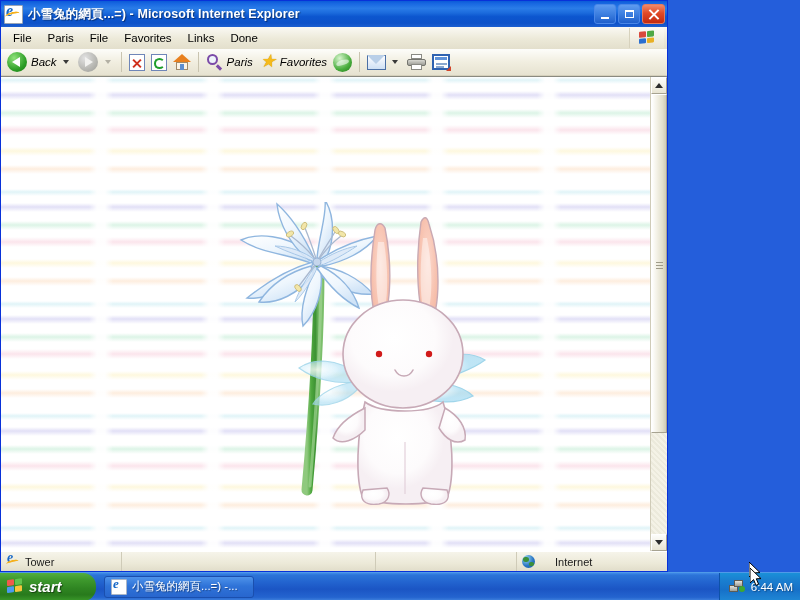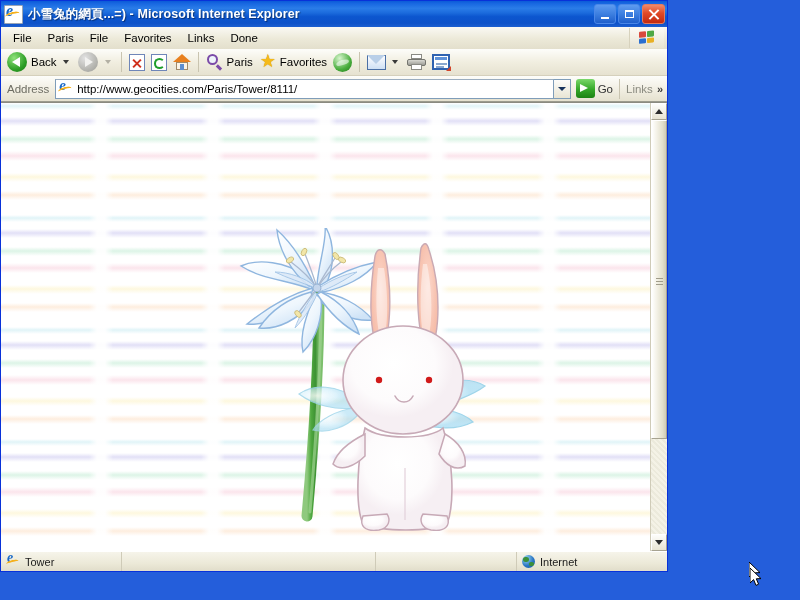--- a/index.html
+++ b/index.html
@@ -156,20 +156,21 @@
     border-bottom: 1px solid #d5d0bc;
     display: flex;
     align-items: center;
     padding-left: 3px;
     box-sizing: border-box;
   }
   .tbar-btn {
     display: flex; align-items: center;
     height: 23px; padding: 0 3px;
     gap: 3px;
+    font-style: italic;
   }
   .tbar-label { font-size: 11.5px; color: #000; }
   .tbar-sep {
     width: 1px; height: 20px;
     background: #c9c4b0;
     margin: 0 4px;
   }
   .tbar-caret {
     width: 0; height: 0;
     border-left: 3.5px solid transparent;
@@ -534,21 +535,21 @@
   .sb-pane {
     display: flex; align-items: center;
     border-left: 1px solid #cfcbb8;
     padding: 0 5px;
     font-size: 11px; color: #1a1a1a;
   }
   .sb-pane:first-child { border-left: none; }
   .sb-done { flex: 0 0 auto; gap: 4px; min-width: 110px; }
   .sb-spacer { flex: 1 1 auto; }
   .sb-fill1 { flex: 0 0 130px; }
-  .sb-zone { flex: 0 0 140px; gap: 5px; }
+  .sb-zone { flex: 0 0 140px; gap: 20px; }
   .sb-ie {
     width: 15px; height: 15px; position: relative; flex: 0 0 15px;
   }
   .sb-ie::before {
     content: "e";
     position: absolute; left: 1px; top: -4px;
     font-family: "Liberation Serif", serif;
     font-style: italic; font-weight: bold;
     font-size: 14px; color: #1969c8;
   }
@@ -782,38 +783,20 @@
       <div class="tbar-btn">
         <div class="editpg">
           <i class="bar"></i>
             <i class="l1"></i>
             <i class="l2"></i>
             <i class="pencil"></i>
         </div>
       </div>
     </div>
 
-    <div class="addressbar">
-      <span class="addr-label">Address</span>
-      <div class="addr-input">
-        <div class="addr-ie-icon"></div>
-        <span class="addr-url" title="http://www.geocities.com/Paris/Tower/8111/">http://www.geocities.com/Paris/Tower/8111/</span>
-      </div>
-      <div class="addr-drop">
-        <span class="chev-down"></span>
-      </div>
-      <div class="go-btn">
-        <div class="go-sq"></div>
-        <span class="go-label">Go</span>
-      </div>
-      <div class="links-area">
-        <span class="links-label">Links</span>
-        <span class="dchev">»</span>
-      </div>
-    </div>
 
     <div class="content-wrap">
       <div class="page">
         <div class="page-veil"></div>
 
         <div class="art">
           <svg width="260" height="305" viewBox="0 0 260 305" xmlns="http://www.w3.org/2000/svg">
             <defs>
               <linearGradient id="stemG" x1="0" y1="0" x2="1" y2="0">
                 <stop offset="0%" stop-color="#8fc97e"></stop>
@@ -946,20 +929,45 @@
       </div>
     </div>
   </div>
 
   <div class="cursor" style="left:749px; top:562px;">
     <svg width="12" height="19" viewBox="0 0 12 19">
       <polygon points="0,0 0,15 3.6,11.6 6,17.4 8.6,16.2 6.3,10.8 11,10.6" fill="#ffffff" stroke="#000000" stroke-width="1"></polygon>
     </svg>
   </div>
 
+  <div class="taskbar">
+    <div class="start-btn">
+      <span class="start-flag">
+        <i></i>
+          <i></i>
+          <i></i>
+          <i></i>
+      </span>
+      <span class="start-text">start</span>
+    </div>
+    <div class="task-items">
+      <div class="task-btn">
+        <span class="task-ie"></span>
+        <span class="task-label">小雪兔的網頁...=) -...</span>
+      </div>
+    </div>
+    <div class="tray">
+      <span class="tray-net">
+        <i class="m1"></i>
+          <i class="m2"></i>
+          <i class="gl"></i>
+      </span>
+      <span class="tray-clock">6:44 AM</span>
+    </div>
+  </div>
 
   <div class="cursor" style="left:750px; top:568px;">
     <svg width="12" height="19" viewBox="0 0 12 19">
       <polygon points="0,0 0,15 3.6,11.6 6,17.4 8.6,16.2 6.3,10.8 11,10.6" fill="#ffffff" stroke="#000000" stroke-width="1"></polygon>
     </svg>
   </div>
 
 </div>
 
 </body></html>

